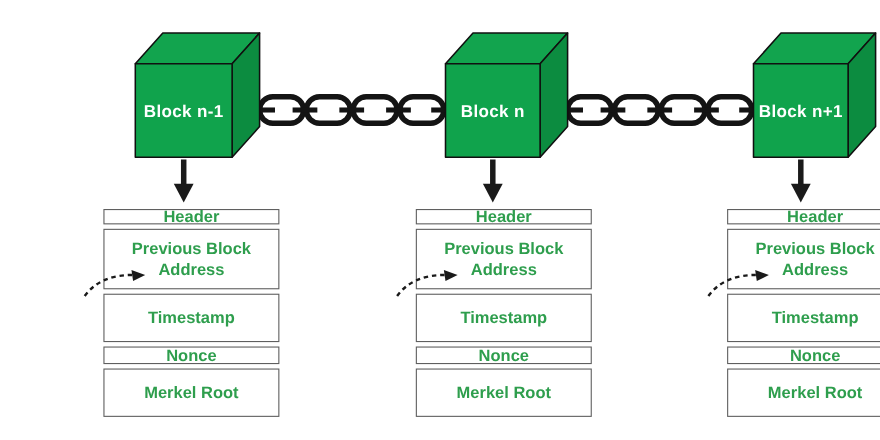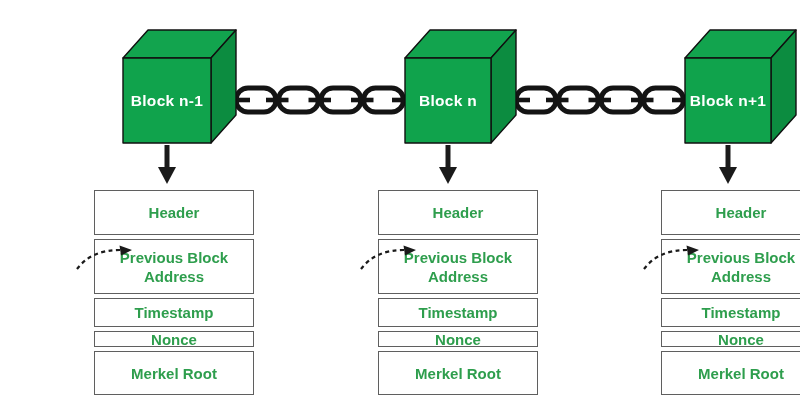--- a/index.html
+++ b/index.html
@@ -17,23 +17,23 @@
   .chain-stub{stroke:#141414;stroke-width:4.6;}
   .darrow-line{stroke:#1a1a1a;stroke-width:5;}
   .darrow-head{fill:#1a1a1a;}
   .col{position:absolute;top:190px;width:160px;}
   .fbox{
     box-sizing:border-box;background:#ffffff;border:1.5px solid #5f5f5f;
     display:flex;align-items:center;justify-content:center;text-align:center;
     color:#2E9E4D;font-weight:bold;font-size:15px;line-height:19px;
     margin-bottom:4px;padding:0 10px;
   }
-  .h-header{height:45px;}
+  .h-header{height:14px;}
   .h-pba{height:55px;}
-  .h-ts{height:29px;}
+  .h-ts{height:44px;}
   .h-nonce{height:16px;}
   .h-merkel{height:44px;}
   .dashed-arrow{position:absolute;width:66px;height:34px;}
   .dash-path{fill:none;stroke:#1a1a1a;stroke-width:2.2;stroke-dasharray:4 3.5;}
   .dash-head{fill:#1a1a1a;}
 </style>
 </head>
 <body>
 
 <div class="canvas">

